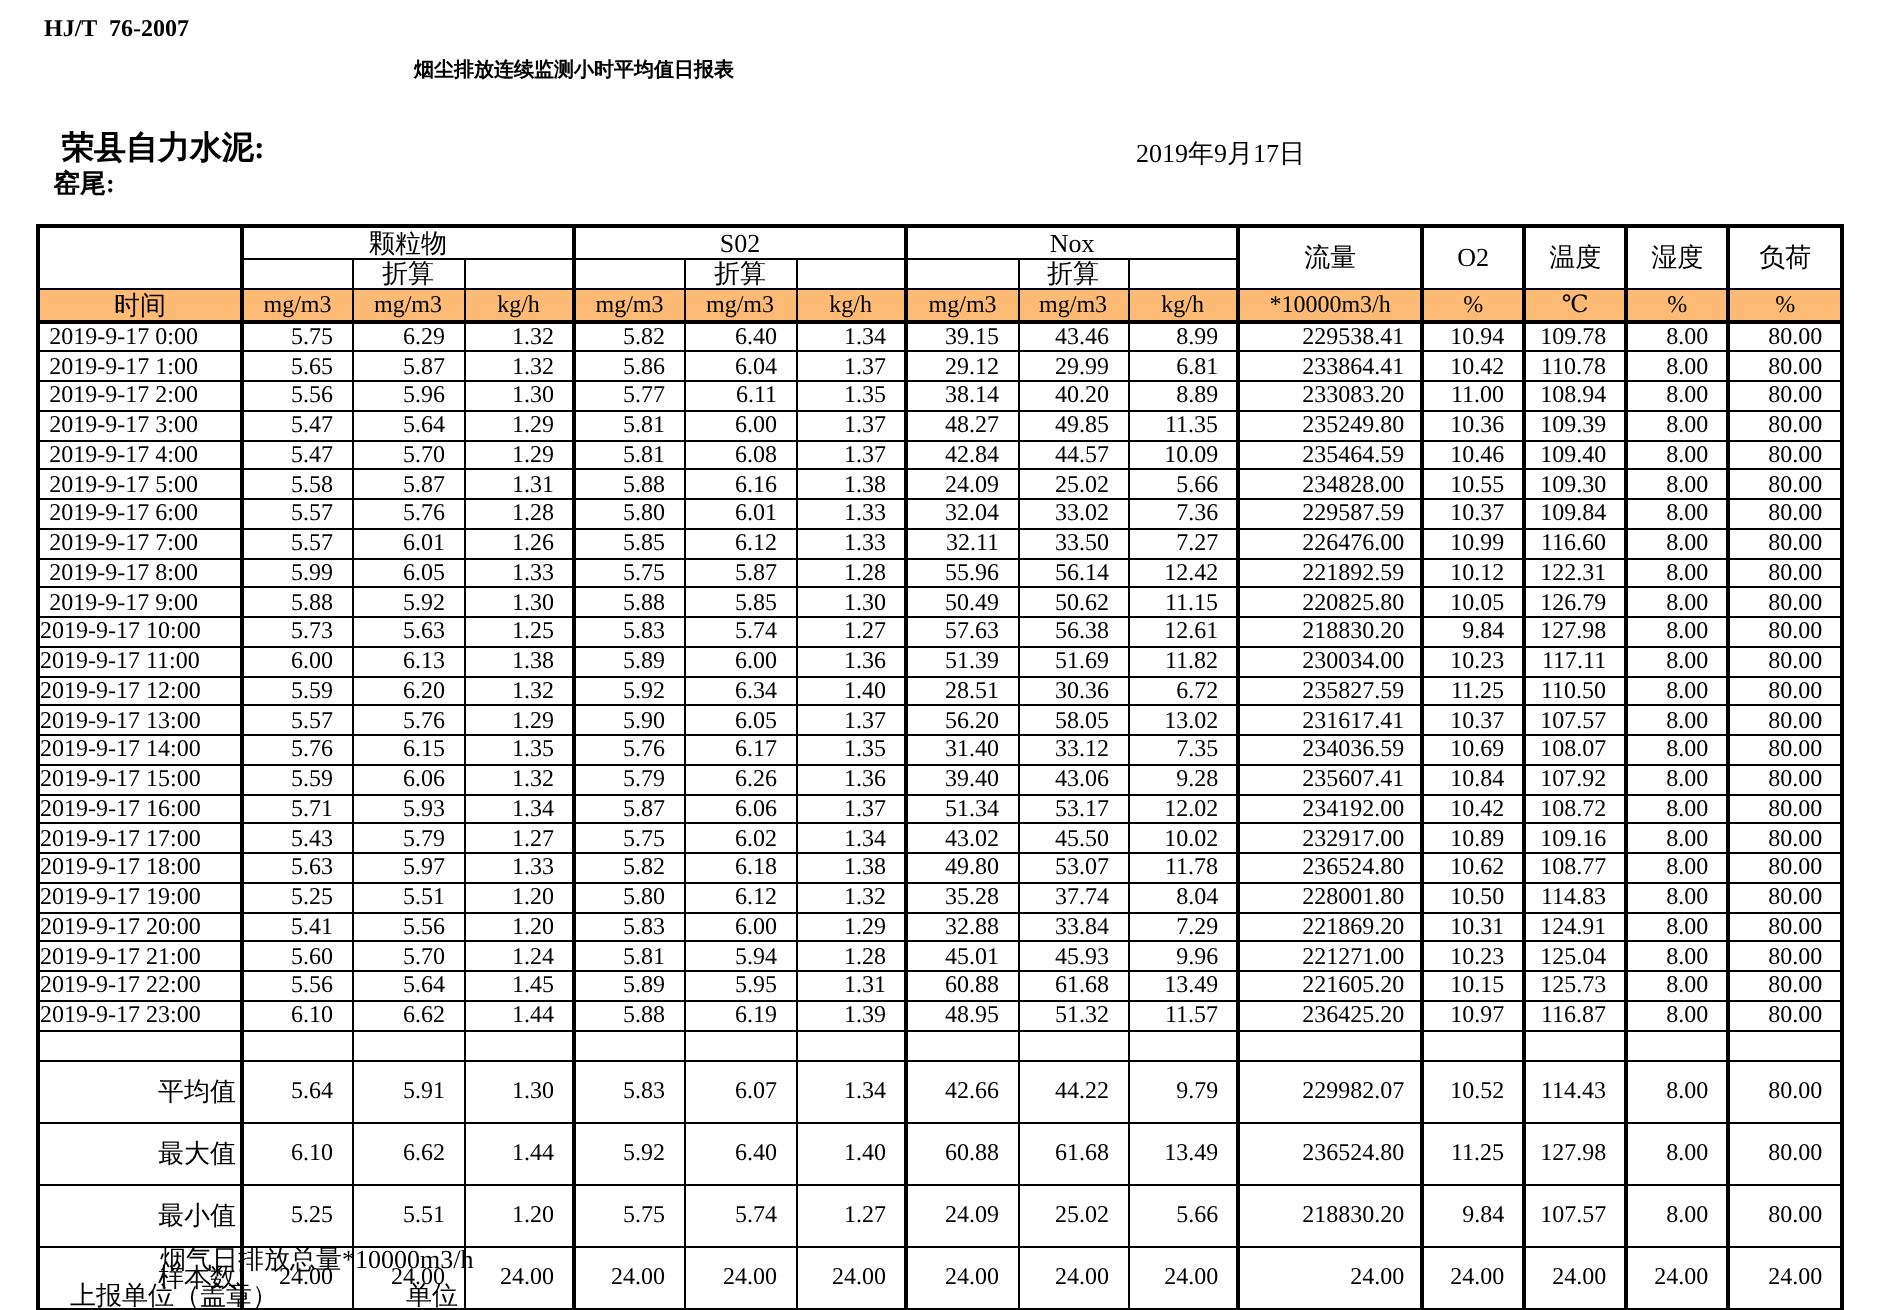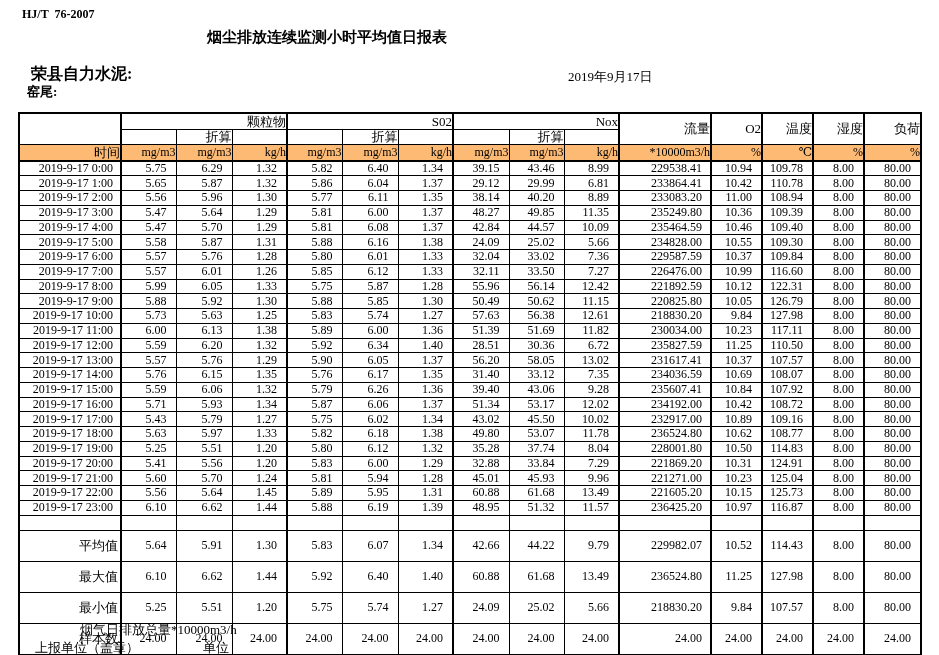--- a/index.html
+++ b/index.html
@@ -3,21 +3,21 @@
 <meta charset="utf-8">
 <style>
   html,body{margin:0;padding:0;}
   body{
     width:939px;height:655px;position:relative;background:#ffffff;color:#000;
     font-family:"Liberation Serif","DejaVu Serif",serif;
     overflow:hidden;
   }
   .abs{position:absolute;white-space:pre;}
   #std{left:22px;top:7px;font-size:12px;font-weight:bold;font-family:"Liberation Serif",serif;}
-  #title{left:207px;top:28px;font-size:15px;font-weight:bold;letter-spacing:0px;}
+  #title{left:207px;top:28px;font-size:10px;font-weight:bold;letter-spacing:0px;}
   #company{left:31px;top:64px;font-size:16px;font-weight:bold;}
   #station{left:27px;top:83px;font-size:13px;font-weight:bold;}
   #rptdate{left:568px;top:68px;font-size:13px;}
   #note{left:35px;top:621px;font-size:13px;margin-left:45px;}
   #repunit{left:35px;top:639px;font-size:13px;}
   #unitlbl{left:203px;top:639px;font-size:13px;}
 
   table#rpt{
     position:absolute;left:18px;top:112px;width:902px;
     border-collapse:collapse;table-layout:fixed;
@@ -25,30 +25,30 @@
     font-size:12px;
   }
   #rpt td,#rpt th{
     border:1px solid #000;padding:0;margin:0;overflow:hidden;white-space:nowrap;
     font-weight:normal;vertical-align:middle;line-height:13px;
   }
   #rpt .bl2{border-left-width:2px;}
   #rpt thead .h1{height:16px;}
   #rpt thead .h2{height:15px;}
   #rpt thead .h3{height:17px;}
-  #rpt thead td,#rpt thead th{text-align:right;font-size:13px;}
+  #rpt thead td,#rpt thead th{text-align:center;font-size:13px;}
   #rpt thead .h3 td{background:#fdba74;font-size:12px;border-bottom-width:2px;}
   #rpt thead .h3 td.timehead{font-size:13px;}
   #rpt tbody tr{height:14.75px;}
   #rpt tbody tr.blank{height:15px;}
   #rpt tbody tr.sum{height:31px;}
   #rpt tbody tr.total{height:16px;}
   #rpt td.num{text-align:right;padding-right:9px;}
   #rpt td.flow{text-align:right;padding-right:8px;}
-  #rpt td.timecell{text-align:right;padding-right:7px;}
+  #rpt td.timecell{text-align:right;padding-right:21px;}
   #rpt td.sumlabel{text-align:right;padding-right:2px;font-size:13px;}
   #rpt td.totallabel{text-align:left;padding-left:1px;font-size:13px;}
 </style>
 </head>
 <body>
 
 <div id="std" class="abs">HJ/T  76-2007</div>
 <div id="title" class="abs">烟尘排放连续监测小时平均值日报表</div>
 <div id="company" class="abs">荣县自力水泥:</div>
 <div id="station" class="abs">窑尾:</div>

